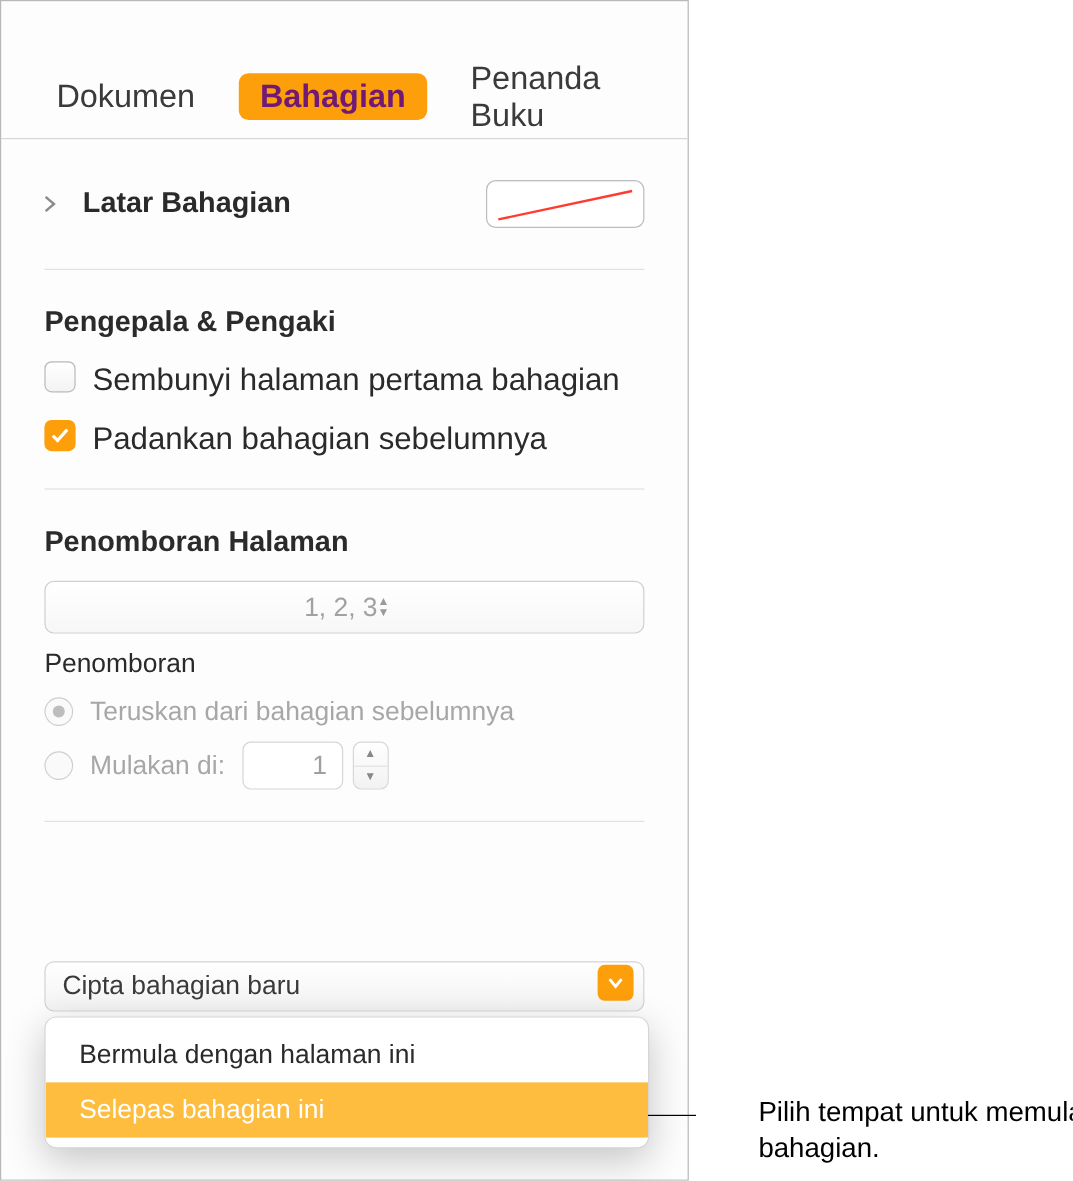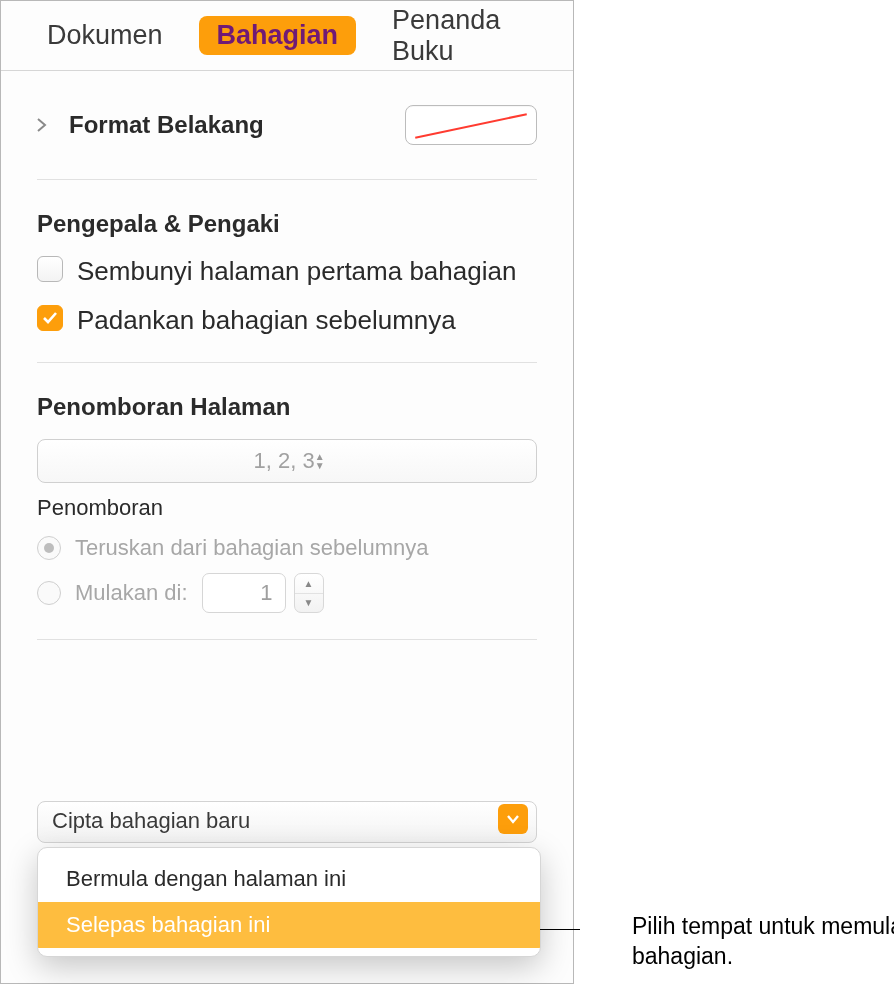--- a/index.html
+++ b/index.html
@@ -26,20 +26,21 @@
 
   
   .tabs {
     display: flex;
     align-items: center;
     justify-content: center;
     gap: 18px;
     height: 70px;
     border-bottom: 1px solid #d6d6d6;
     padding: 0 28px;
+    margin-top: 45px;
   }
   .tab {
     font-size: 27px;
     color: #3a3a3a;
     padding: 4px 18px;
     border-radius: 8px;
     cursor: pointer;
     user-select: none;
     font-weight: 400;
   }
@@ -291,21 +292,21 @@
 
   <div class="body">
 
     <div class="row-bg">
       <div class="disclosure">
         <span class="chev">
           <svg viewBox="0 0 10 14" width="10" height="14">
               <path d="M1 1 L8 7 L1 13" fill="none" stroke="#8a8a8a" stroke-width="2"></path>
             </svg>
         </span>
-        <span>Format Belakang</span>
+        <span>Latar Bahagian</span>
       </div>
       <div class="color-well"></div>
     </div>
 
     <hr class="hr">
 
     <div class="group-heading">Pengepala &amp; Pengaki</div>
 
     <label class="check-row">
       <span class="checkbox">

